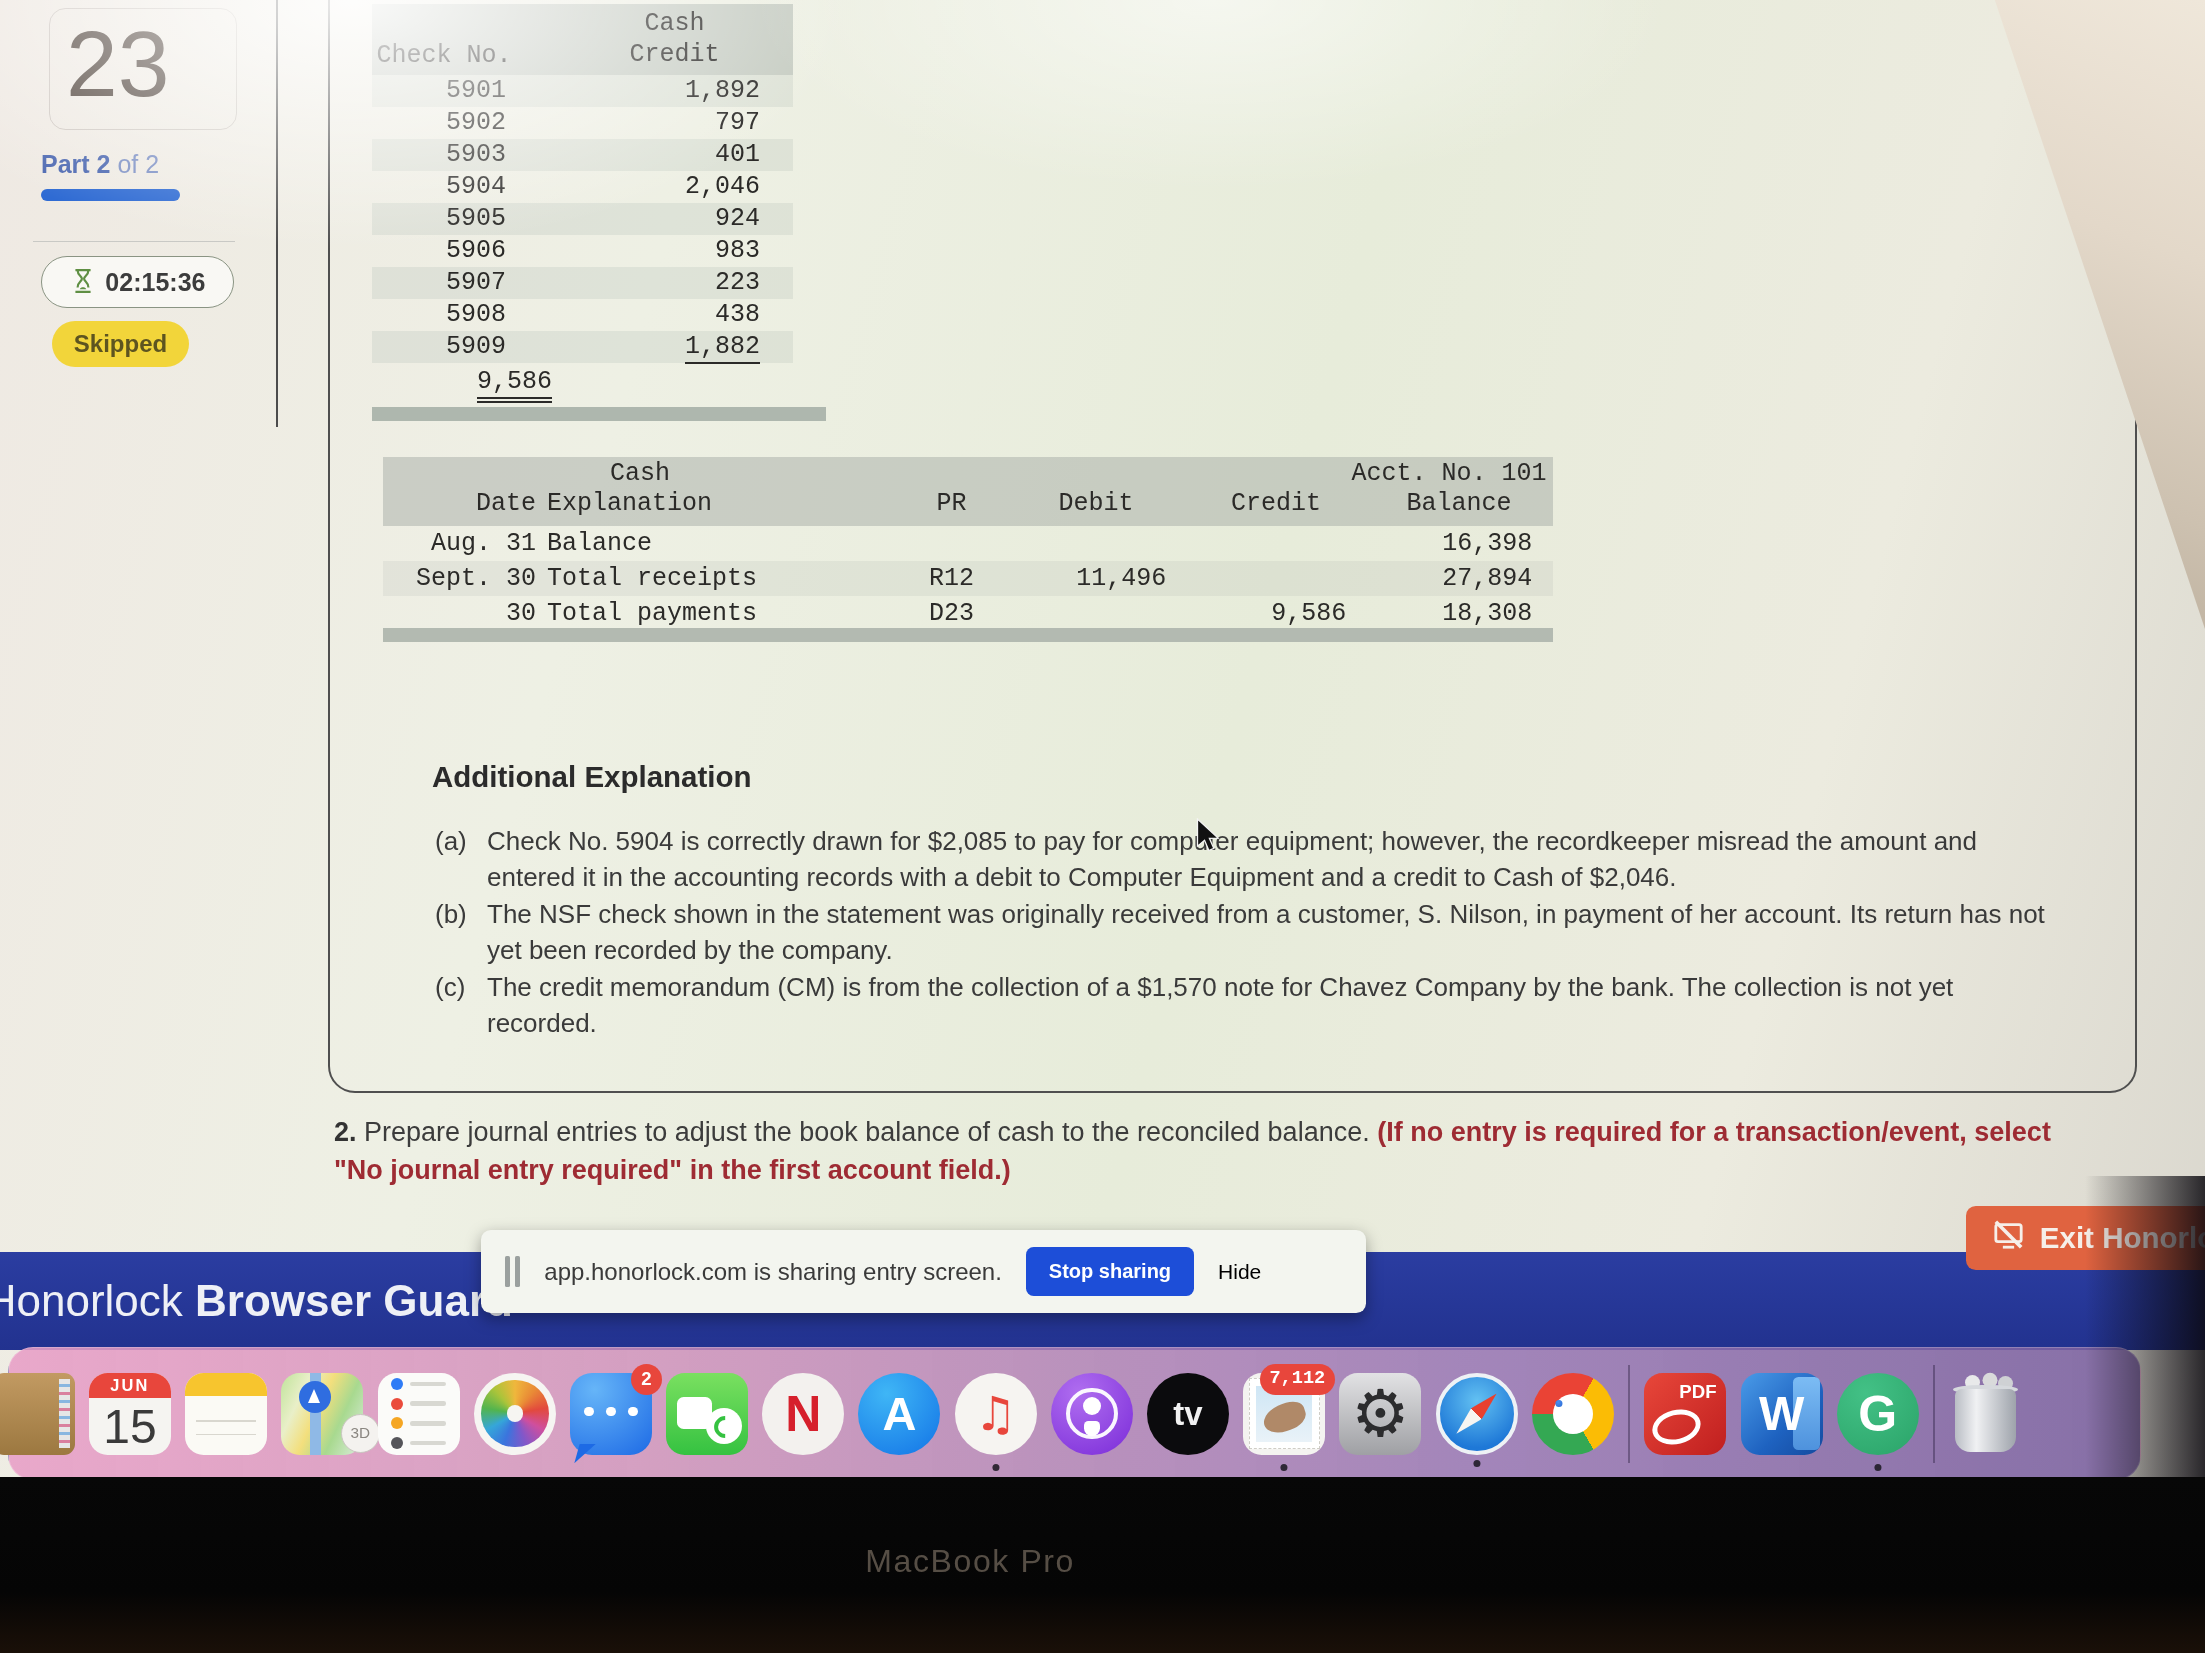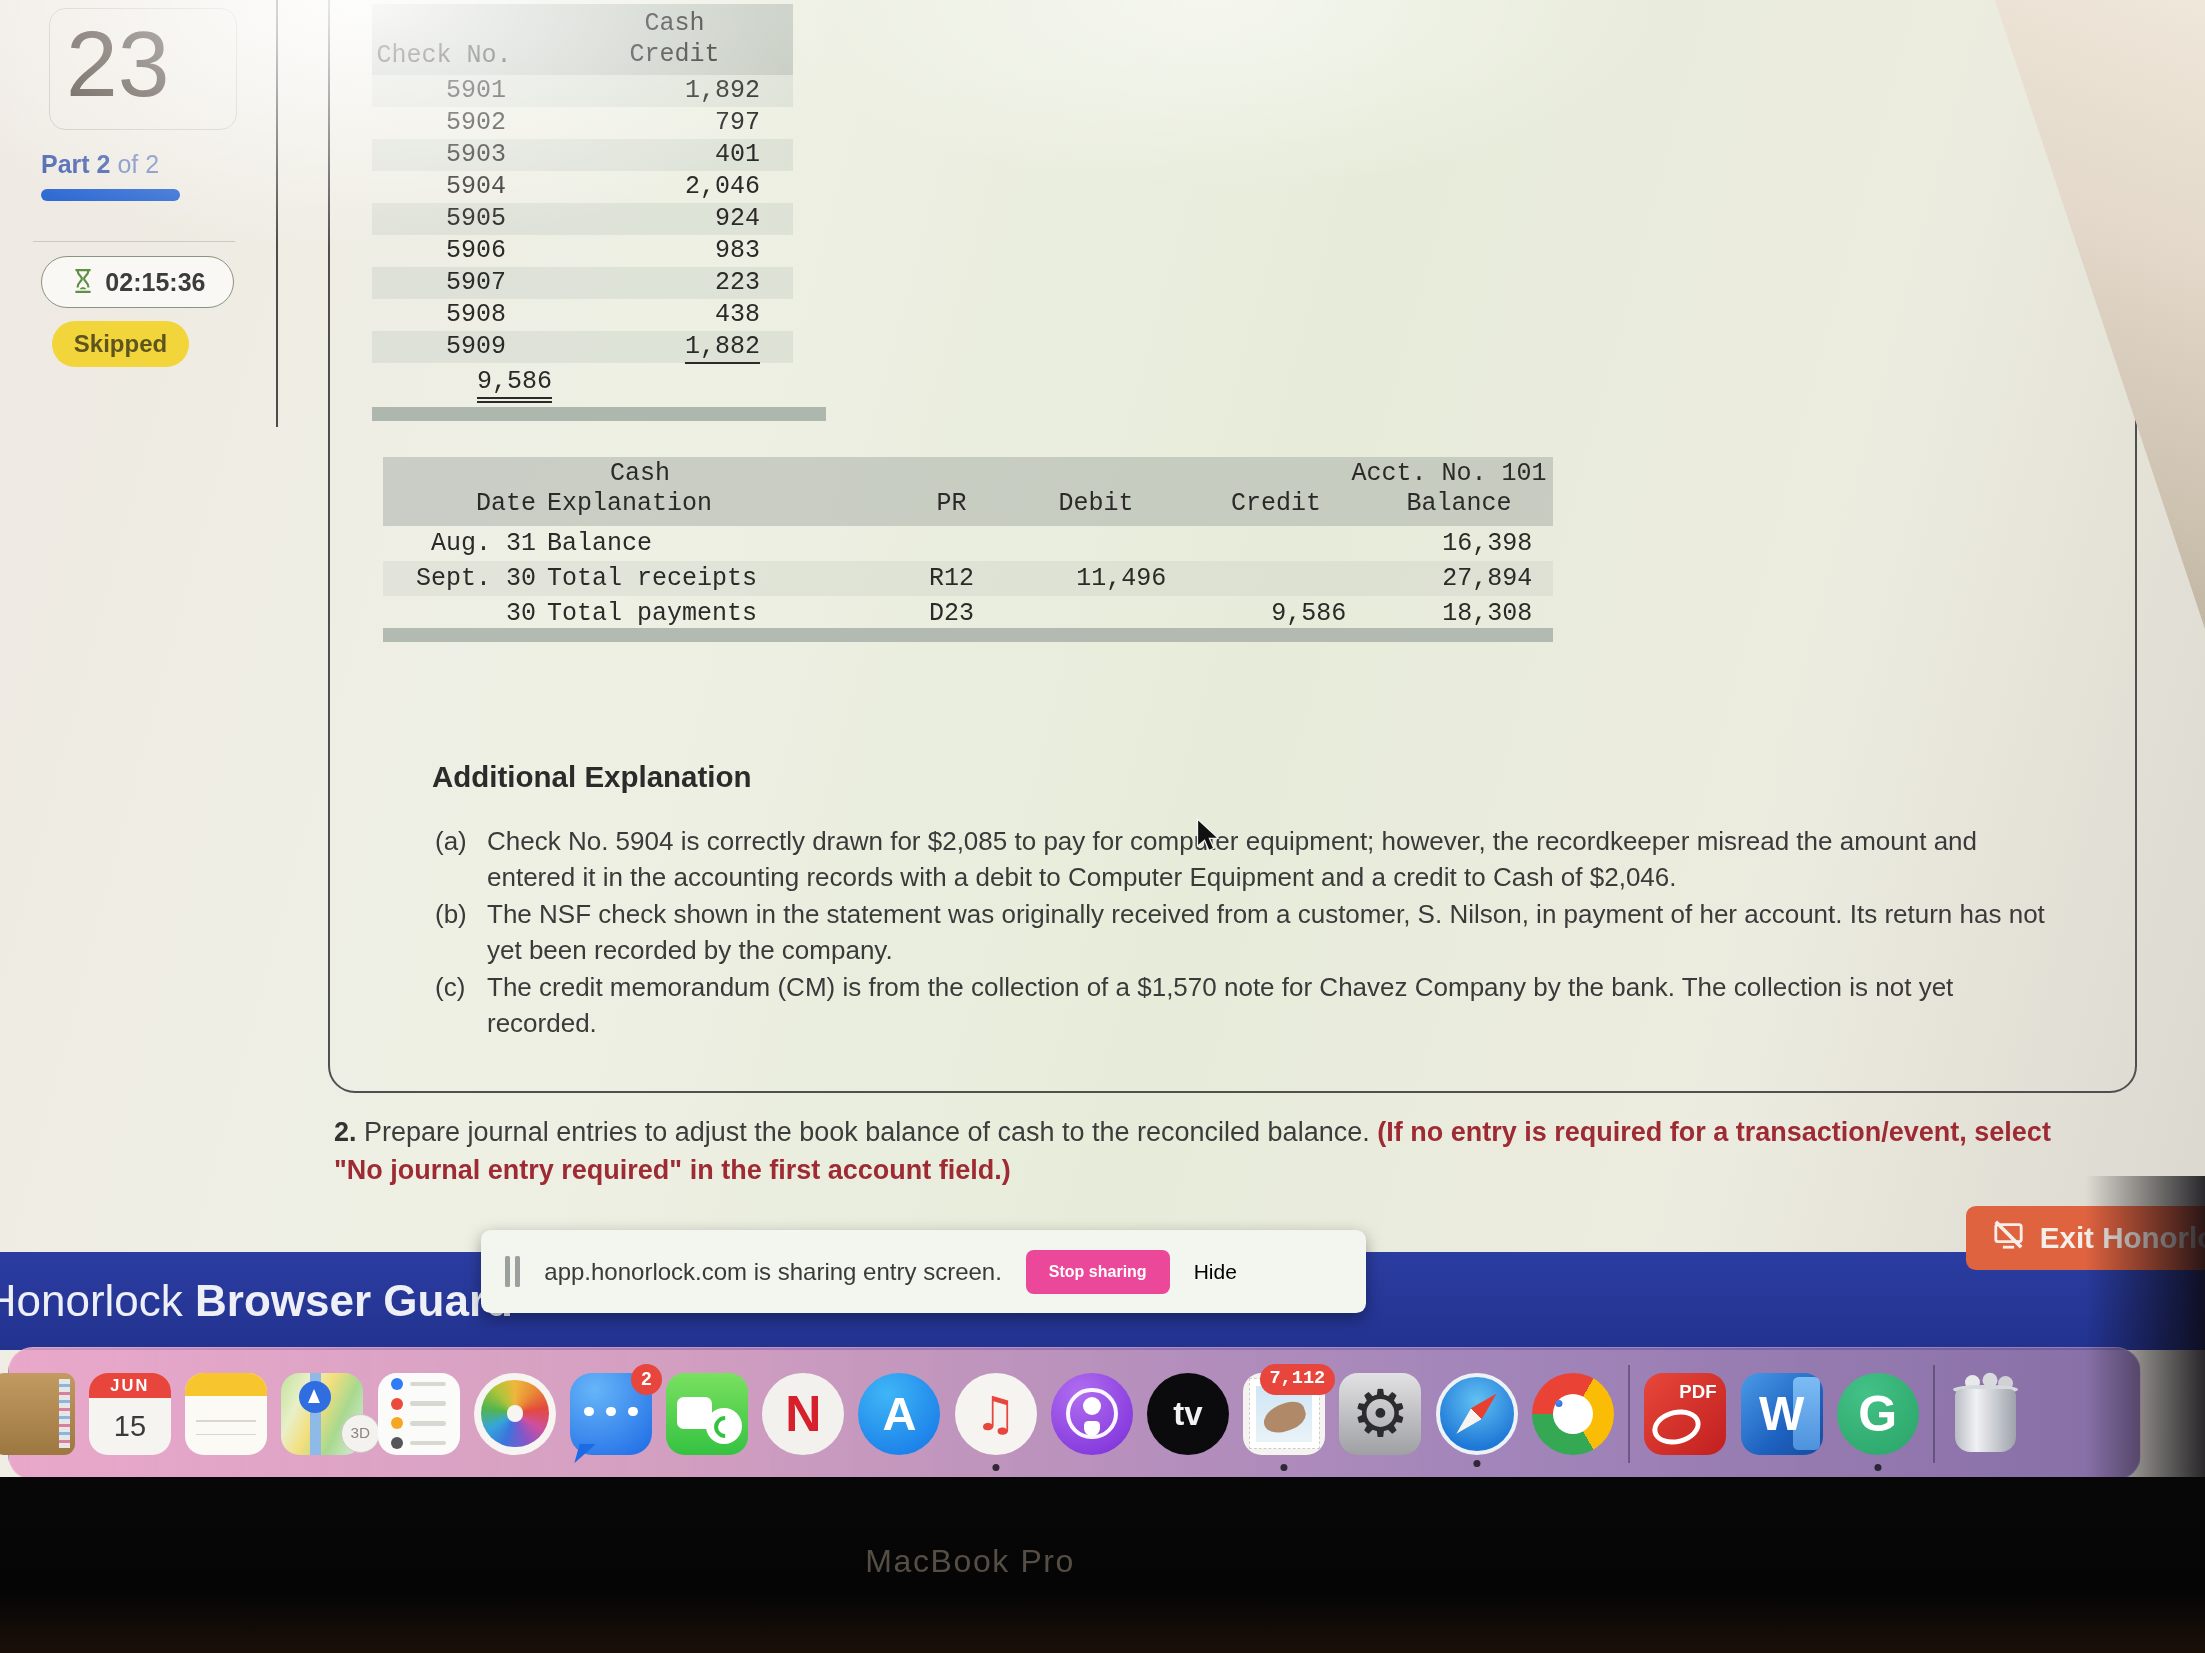--- a/index.html
+++ b/index.html
@@ -89,21 +89,21 @@
   
   .hbar{left:0;top:1252px;right:0;height:98px;background:linear-gradient(#2b3da1,#22328f);}
   .brand{position:absolute;left:-15.3px;top:0;height:98px;line-height:98px;color:#eef0f6;
     font-size:44px;white-space:nowrap;}
   .brand b{font-weight:700;}
   .share{left:481px;top:1230px;width:837px;height:83px;background:#f3f5ef;border-radius:9.8px;
     box-shadow:0 5.5px 16.4px rgba(0,0,0,.35);display:flex;align-items:center;gap:24px;padding:0 24px;}
   .pause{display:flex;gap:5.5px;}
   .pause i{display:block;width:4.9px;height:31px;background:#9aa09e;border-radius:1.6px;}
   .share-text{font-size:24px;color:#3a3a3a;white-space:nowrap;}
-  .stop-btn{background:#ec4899;color:#fff;font-size:16px;font-weight:700;border:none;
+  .stop-btn{background:#1d4ed8;color:#fff;font-size:20px;font-weight:700;border:none;
     border-radius:7.7px;padding:13px 23px;white-space:nowrap;}
   .hide-link{color:#000000;font-size:21px;}
   .exit-btn{right:-68px;top:1206px;background:#e06340;border:none;border-radius:9.8px;
     padding:13px 25px;display:flex;align-items:center;gap:14.2px;color:#f6efe9;
     font-size:29.5px;font-weight:700;white-space:nowrap;}
 
   
   .dock{left:8.2px;top:1347px;width:2133px;height:133px;border-radius:25px;
     background:linear-gradient(to right,rgba(232,158,198,.88),rgba(206,142,186,.82) 30%,rgba(152,117,180,.86) 68%,rgba(122,96,160,.88));
     border:1.1px solid rgba(255,255,255,.22);
@@ -114,21 +114,21 @@
   .badge{position:absolute;top:-8.8px;right:-9.8px;background:#e8463c;color:#fff;font-size:18.6px;
     font-weight:700;line-height:1;padding:6.6px 9.8px;border-radius:24px;min-width:11px;text-align:center;}
   .divider{width:2.2px;height:98px;background:rgba(40,30,60,.4);flex:0 0 auto;}
 
   .ic-contacts{background:linear-gradient(#c29a62,#9c7840);border-radius:11px;margin-left:-35px;}
   .ic-contacts::after{content:"";position:absolute;right:4.4px;top:6.6px;bottom:6.6px;width:11px;
     background:repeating-linear-gradient(#e6e6e6 0 5.5px,#88b6e0 5.5px 8.2px,#e6e6e6 8.2px 13px,#d97f9e 13px 16px);}
   .ic-cal{background:#f5f4f1;}
   .cal-top{position:absolute;top:0;left:0;right:0;height:25px;border-radius:18.6px 18.6px 0 0;
     background:#e8463c;color:#fff;font-size:16.4px;font-weight:700;line-height:25px;text-align:center;letter-spacing:2.2px;}
-  .cal-day{position:absolute;top:25px;left:0;right:0;bottom:0;font-size:29px;line-height:57px;
+  .cal-day{position:absolute;top:25px;left:0;right:0;bottom:0;font-size:48px;line-height:57px;
     color:#3a3a3a;text-align:center;}
   .ic-notes{background:#fbfaf5;}
   .notes-top{position:absolute;top:0;left:0;right:0;height:23px;background:#f7c52e;border-radius:18.6px 18.6px 0 0;}
   .ic-notes::after{content:"";position:absolute;left:11px;right:11px;top:35px;height:35px;
     background:repeating-linear-gradient(rgba(0,0,0,0) 0 12px,#d9d7cf 12px 13.7px);}
   .ic-maps{background:linear-gradient(115deg,#bfe39a 0%,#e9efc8 25%,#f3df7d 45%,#a8d98f 68%,#dfeee2 100%);overflow:visible;}
   .maps-road{position:absolute;left:28.4px;top:0;bottom:0;width:11px;background:#8fb9e6;}
   .maps-pin{position:absolute;left:17.5px;top:8.8px;width:32px;height:32px;border-radius:50%;background:#2f6de0;}
   .maps-pin::after{content:"";position:absolute;left:9.3px;top:7.7px;width:0;height:0;
     border-left:6.6px solid transparent;border-right:6.6px solid transparent;border-bottom:14.2px solid #fff;}

